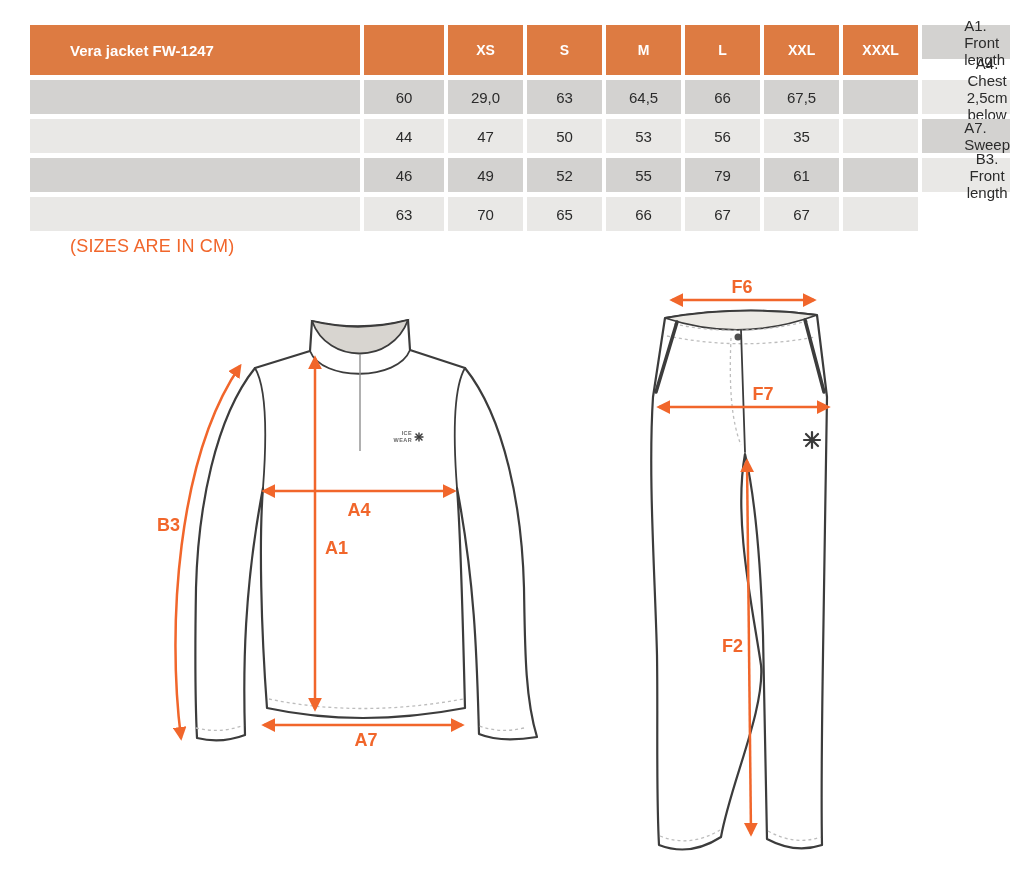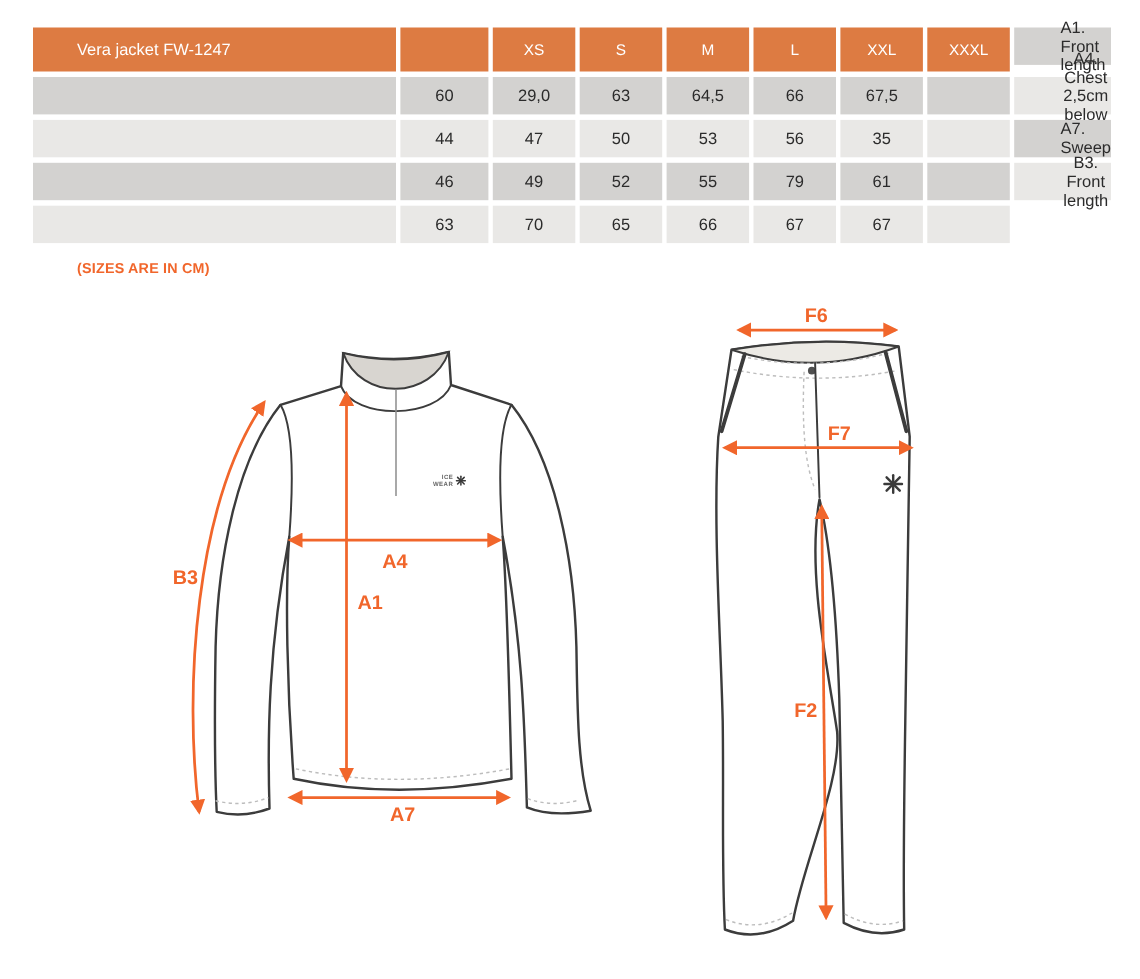--- a/index.html
+++ b/index.html
@@ -8,30 +8,30 @@
     font-family:"Liberation Sans",sans-serif;overflow:hidden;
   }
   
   .size-table{
     position:absolute;left:30px;top:25px;width:980px;
     display:grid;grid-template-columns:330px 80px repeat(7,1fr);
     column-gap:4px;row-gap:5px;
   }
   .cell{display:flex;align-items:center;justify-content:center;
     font-size:15px;color:var(--table-text);}
-  .cell.hdr{background:var(--header-bg);color:#fff;font-weight:normal;height:40px;font-size:14px;}
+  .cell.hdr{background:var(--header-bg);color:#fff;font-weight:bold;height:50px;font-size:14px;}
   .cell.hdr.title{justify-content:flex-start;padding-left:40px;font-size:15px;}
   .cell.data{height:34px;}
   .cell.label{justify-content:flex-start;padding-left:42px;}
   .r-dark{background:var(--row-dark);}
   .r-light{background:var(--row-light);text-align:center;}
   
   .cm-note{
     position:absolute;left:70px;top:236px;
-    color:var(--accent);font-size:13px;font-weight:bold;letter-spacing:.2px;
+    color:var(--accent);font-size:18px;font-weight:normal;letter-spacing:.2px;
   }
   
   .jacket-svg{position:absolute;left:140px;top:288px;}
   .pants-svg{position:absolute;left:620px;top:280px;}
   .outline{fill:#fff;stroke:var(--line);stroke-width:2.2;stroke-linejoin:round;stroke-linecap:round;}
   .seam{fill:none;stroke:var(--line);stroke-width:1.8;stroke-linecap:round;}
   .stitch{fill:none;stroke:var(--stitch);stroke-width:1.3;stroke-dasharray:3 3;}
   .zip{stroke:#8f8f8f;stroke-width:1.4;}
   .pocket{stroke:var(--line);stroke-width:3.5;stroke-linecap:round;}
   .arrow{fill:none;stroke:var(--accent);stroke-width:2.5;}

